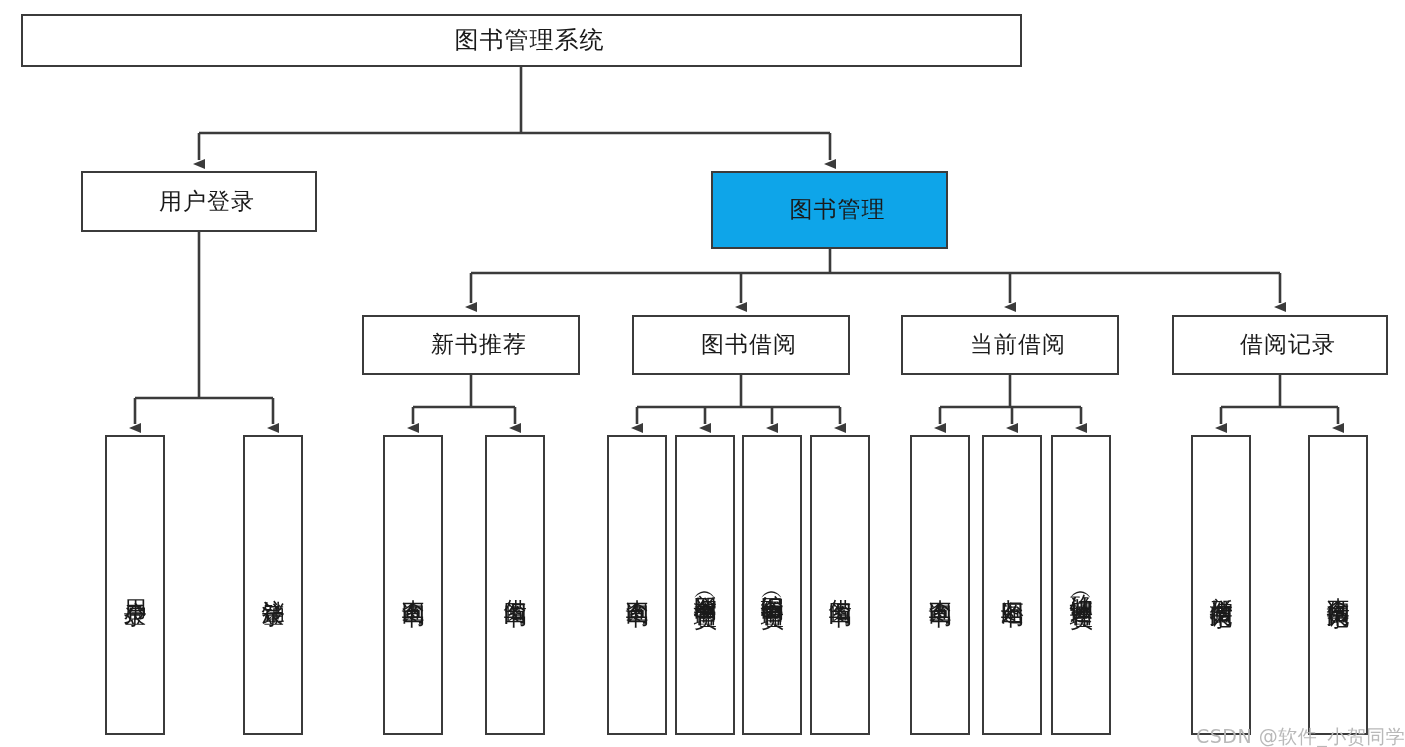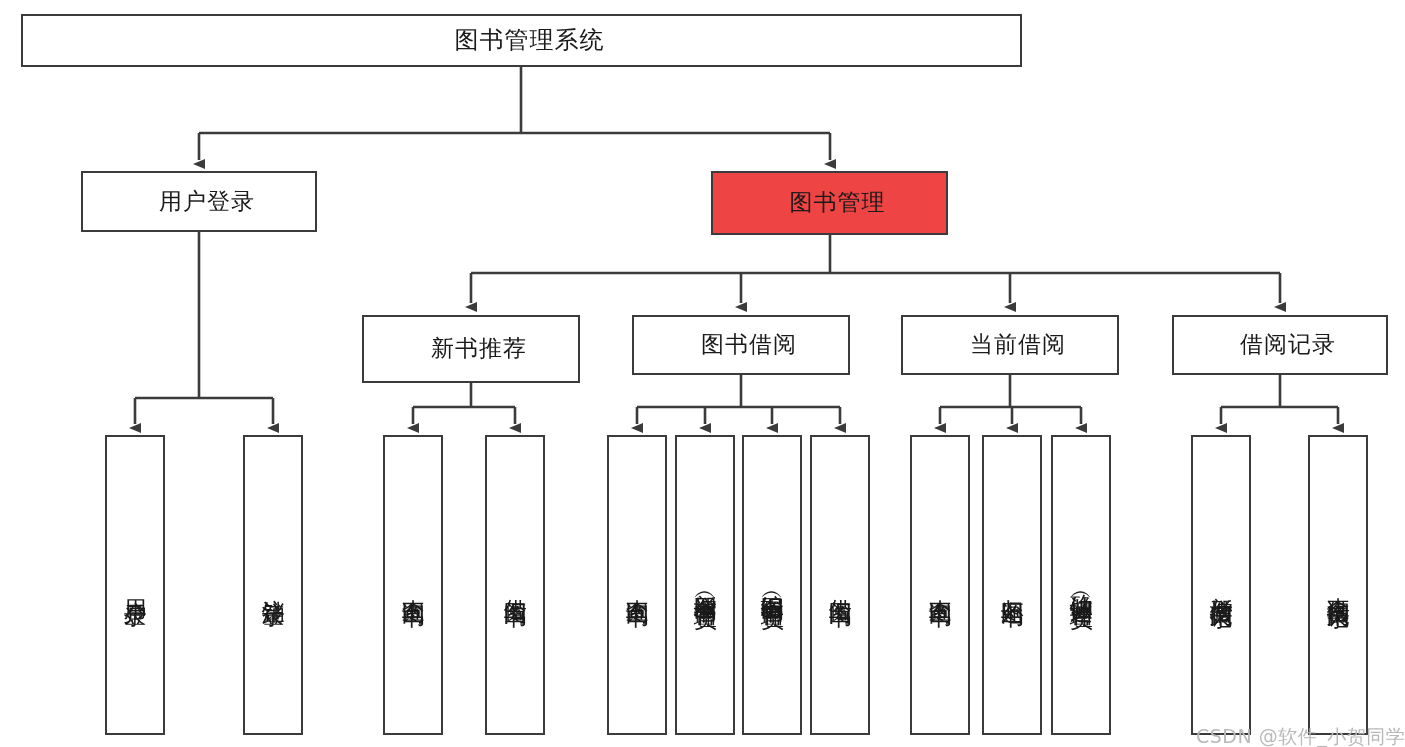--- a/index.html
+++ b/index.html
@@ -118,23 +118,23 @@
       <path d="M1280,375 L1280,407"></path>
       <path d="M1221,407 L1338,407"></path>
       <path d="M1221,407 L1221,424" marker-end="url(#arrow)"></path>
       <path d="M1338,407 L1338,424" marker-end="url(#arrow)"></path>
     </g>
   </svg>
 
   <div class="node node-h node-root" style="left: 21px; top: 14px; width: 1001px; height: 53px; border-color: rgb(59, 59, 59); background: rgb(255, 255, 255); color: rgb(26, 26, 26);">图书管理系统</div>
 
   <div class="node node-h" style="left: 81px; top: 171px; width: 236px; height: 61px; border-color: rgb(59, 59, 59); background: rgb(255, 255, 255); color: rgb(26, 26, 26);">用户登录</div>
-  <div class="node node-h" style="left: 711px; top: 171px; width: 237px; height: 64px; border-color: rgb(59, 59, 59); background: #ef4444; color: rgb(26, 26, 26);">图书管理</div>
+  <div class="node node-h" style="left: 711px; top: 171px; width: 237px; height: 78px; border-color: rgb(59, 59, 59); background: #0ea5e9; color: rgb(26, 26, 26);">图书管理</div>
 
-  <div class="node node-h" style="left: 362px; top: 315px; width: 218px; height: 68px; border-color: rgb(59, 59, 59); background: rgb(255, 255, 255); color: rgb(26, 26, 26);">新书推荐</div>
+  <div class="node node-h" style="left: 362px; top: 315px; width: 218px; height: 60px; border-color: rgb(59, 59, 59); background: rgb(255, 255, 255); color: rgb(26, 26, 26);">新书推荐</div>
   <div class="node node-h" style="left: 632px; top: 315px; width: 218px; height: 60px; border-color: rgb(59, 59, 59); background: rgb(255, 255, 255); color: rgb(26, 26, 26); text-align: right;">图书借阅</div>
   <div class="node node-h" style="left: 1172px; top: 315px; width: 216px; height: 60px; border-color: rgb(59, 59, 59); background: rgb(255, 255, 255); color: rgb(26, 26, 26);">借阅记录</div>
   <div class="node node-h" style="left: 901px; top: 315px; width: 218px; height: 60px; border-color: rgb(59, 59, 59); background: rgb(255, 255, 255); color: rgb(26, 26, 26);">当前借阅</div>
 
   <div class="node node-v" style="left: 105px; top: 435px; width: 60px; height: 300px; border-color: rgb(59, 59, 59); background: rgb(255, 255, 255); color: rgb(26, 26, 26);">用户登录</div>
   <div class="node node-v" style="left: 243px; top: 435px; width: 60px; height: 300px; border-color: rgb(59, 59, 59); background: rgb(255, 255, 255); color: rgb(26, 26, 26);">注销登录</div>
   <div class="node node-v" style="left: 383px; top: 435px; width: 60px; height: 300px; border-color: rgb(59, 59, 59); background: rgb(255, 255, 255); color: rgb(26, 26, 26);">查询图书</div>
   <div class="node node-v" style="left: 485px; top: 435px; width: 60px; height: 300px; border-color: rgb(59, 59, 59); background: rgb(255, 255, 255); color: rgb(26, 26, 26);">借阅图书</div>
   <div class="node node-v" style="left: 607px; top: 435px; width: 60px; height: 300px; border-color: rgb(59, 59, 59); background: rgb(255, 255, 255); color: rgb(26, 26, 26);">查询图书</div>
   <div class="node node-v" style="left: 675px; top: 435px; width: 60px; height: 300px; border-color: rgb(59, 59, 59); background: rgb(255, 255, 255); color: rgb(26, 26, 26);">新增图书（管理员）</div>

